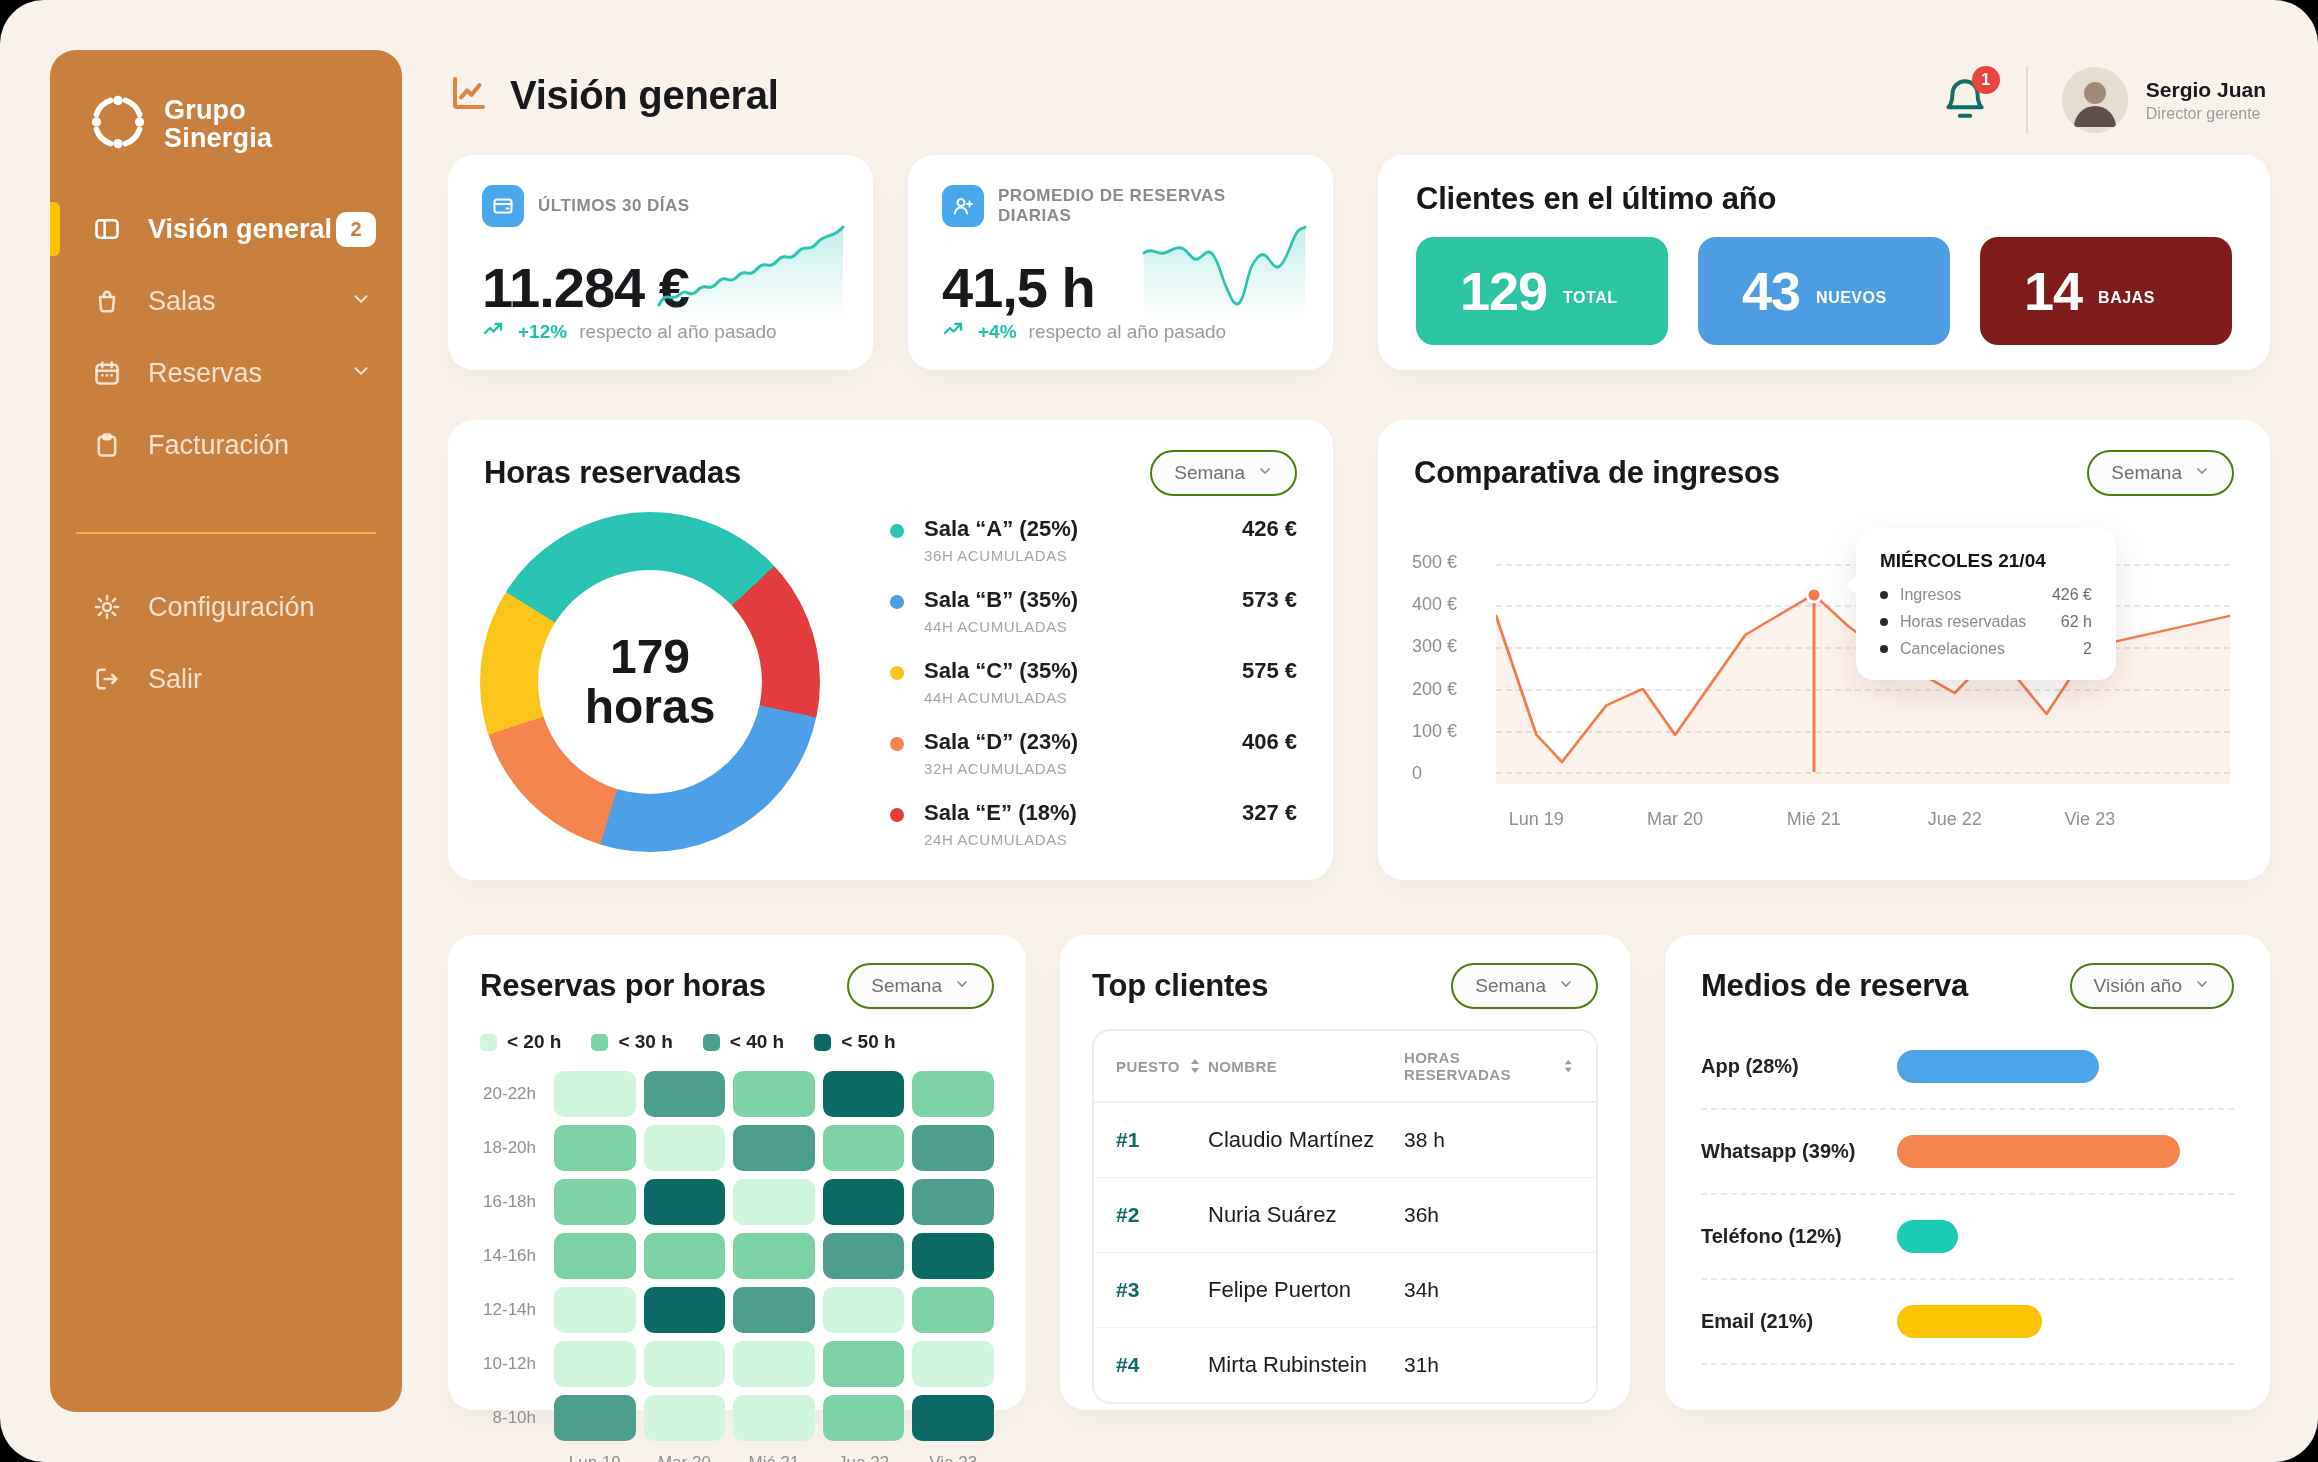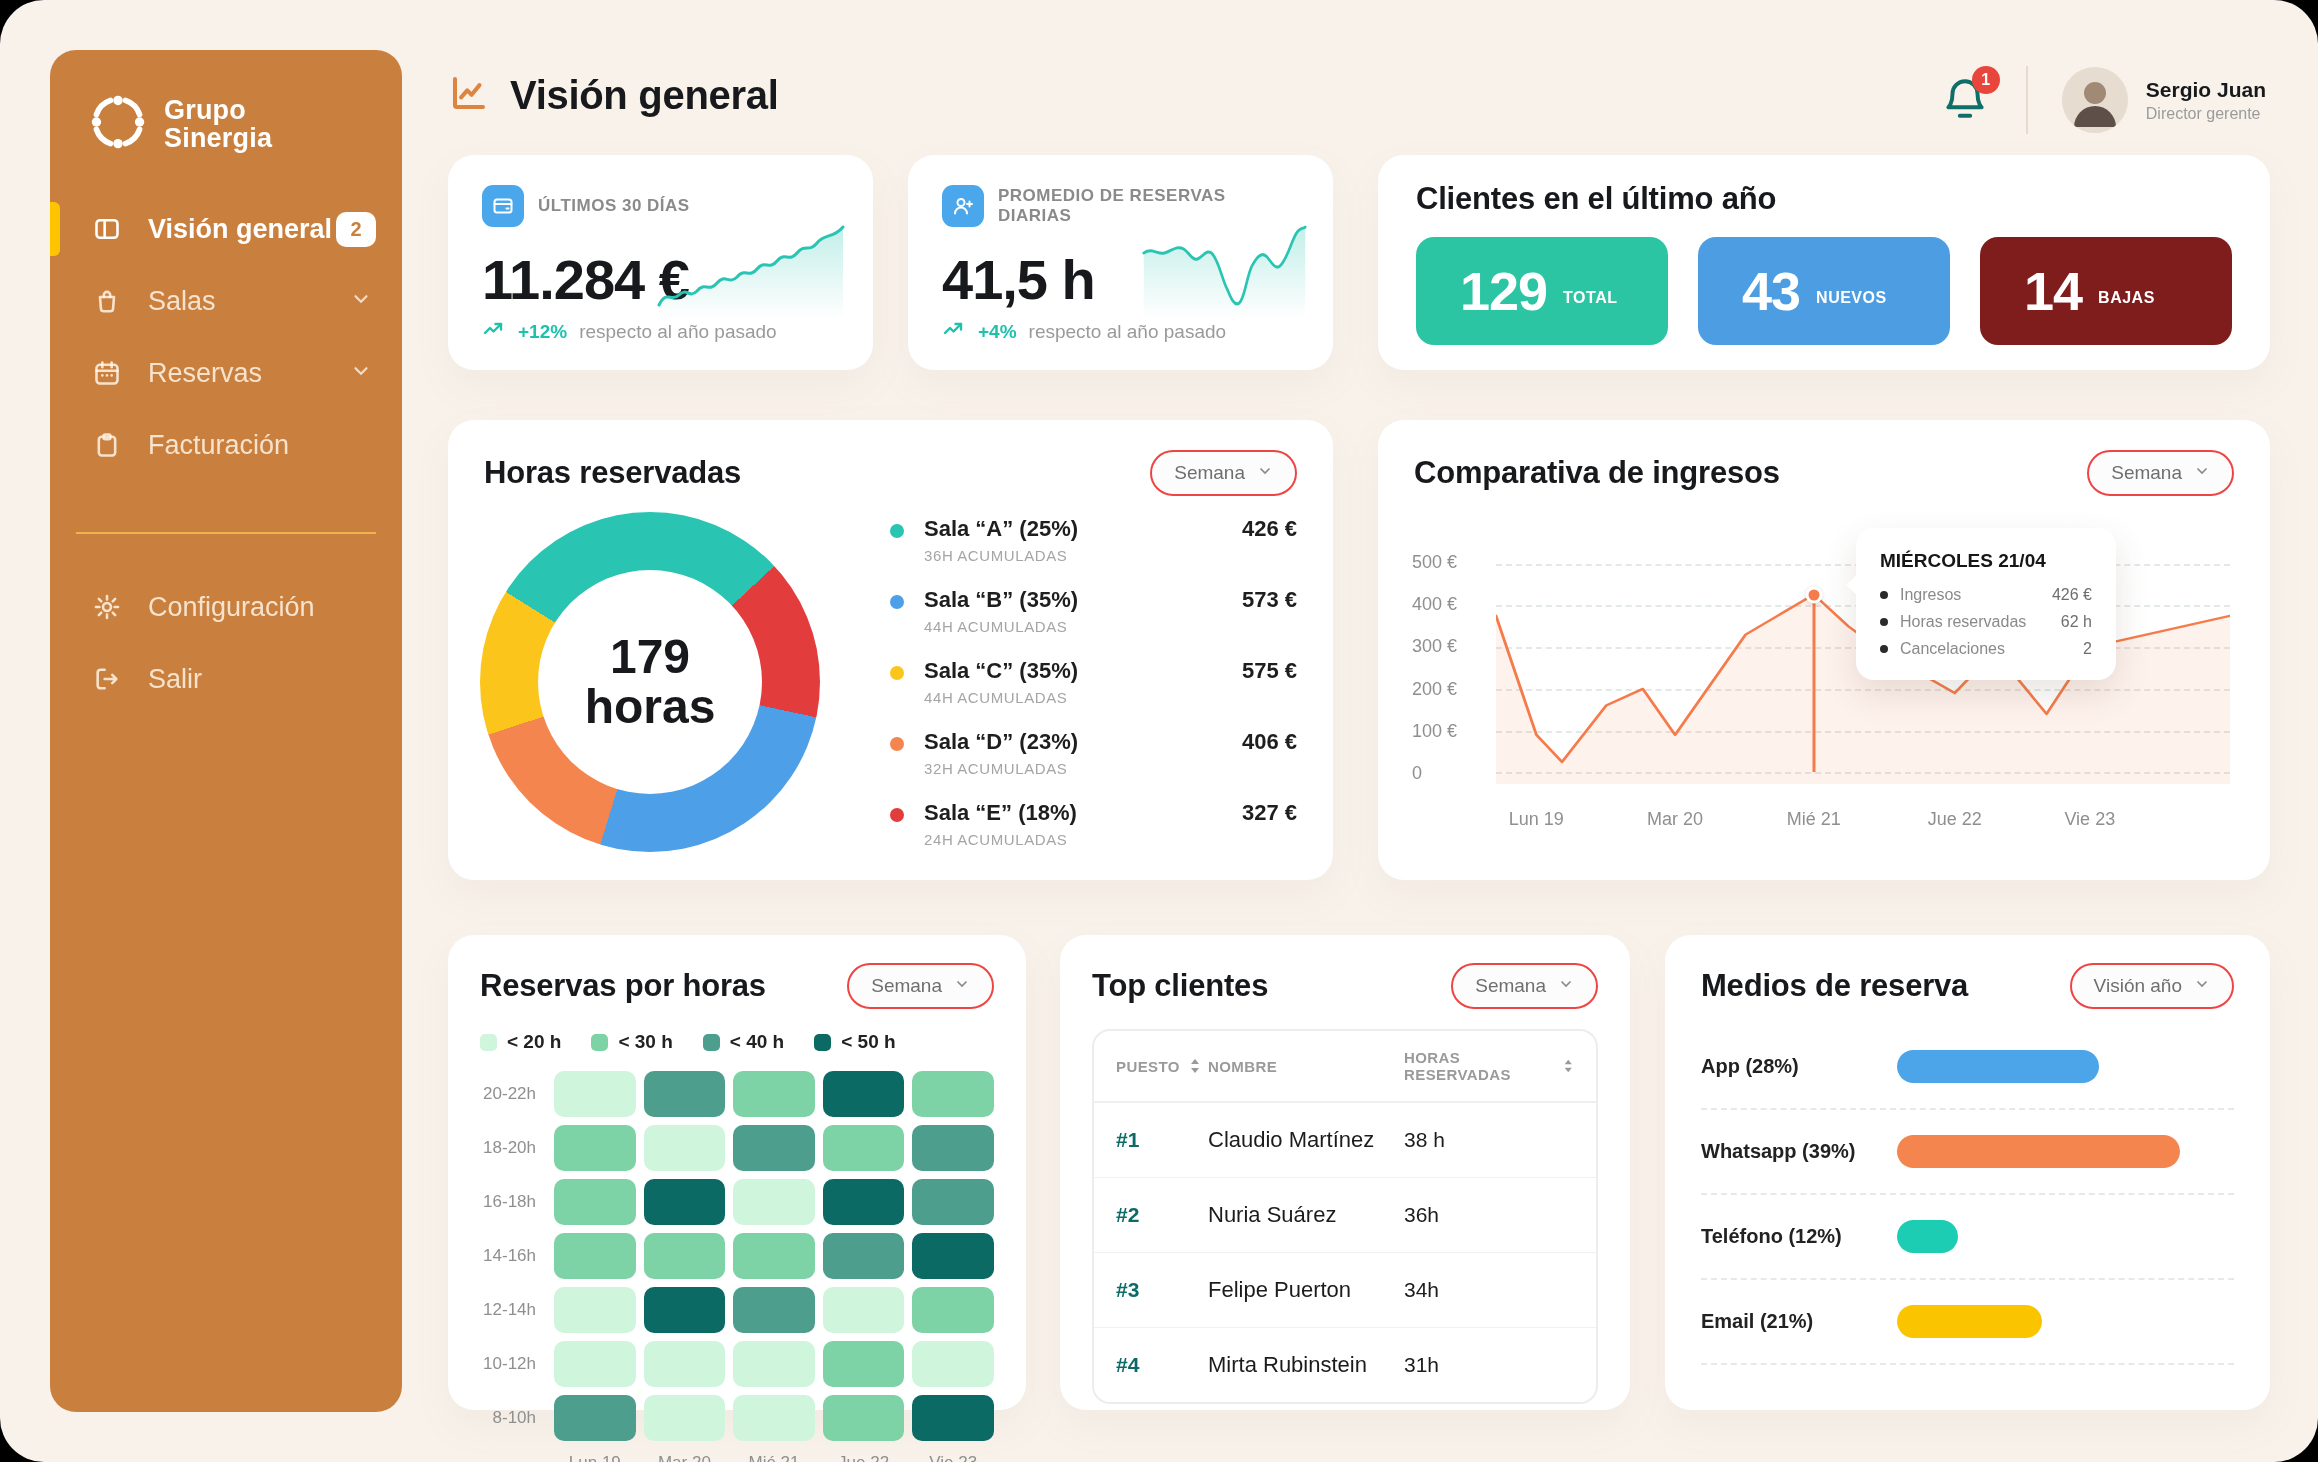--- a/index.html
+++ b/index.html
@@ -29,29 +29,29 @@
   .v-divider { width:2px; height:68px; background:#E7DBCD; }
   .user-chip { display:flex; align-items:center; gap:18px; cursor:pointer; }
   .avatar { width:66px; height:66px; border-radius:50%; background:#E9DFD4; overflow:hidden; }
   .user-name { font-size:21px; font-weight:bold; color:#17191C; }
   .user-role { font-size:16px; color:#9B9B9B; margin-top:3px; }
 
   
   .card { position:absolute; background:#fff; border-radius:26px; box-shadow:0 16px 38px rgba(175,145,110,.07); }
   .card-head { display:flex; align-items:center; justify-content:space-between; }
   .card-title { font-size:31px; font-weight:bold; color:#17191C; letter-spacing:-.2px; }
-  .pill { display:flex; align-items:center; gap:12px; border:2px solid #ef4444; background:#FCFCFC; color:#6F6F6F; border-radius:999px; padding:10px 22px; font-size:19px; cursor:pointer; }
+  .pill { display:flex; align-items:center; gap:12px; border:2px solid #4d7c0f; background:#FCFCFC; color:#6F6F6F; border-radius:999px; padding:10px 22px; font-size:19px; cursor:pointer; }
 
   
   .kpi1 { left:448px; top:155px; width:425px; height:215px; padding:30px 34px; }
   .kpi2 { left:908px; top:155px; width:425px; height:215px; padding:30px 34px; }
   .kpi-top { display:flex; align-items:center; gap:14px; }
   .kpi-ico { width:42px; height:42px; border-radius:11px; background:#4BA7EC; color:#fff; display:flex; align-items:center; justify-content:center; flex:none; }
   .kpi-label { font-size:17px; font-weight:bold; color:#8A8A8A; letter-spacing:.5px; }
-  .kpi-value { font-size:56px; font-weight:bold; color:#17191C; letter-spacing:-1px; margin-top:20px; }
+  .kpi-value { font-size:56px; font-weight:bold; color:#17191C; letter-spacing:-1px; margin-top:28px; }
   .kpi-spark { position:absolute; right:26px; top:64px; width:190px; height:100px; }
   .kpi2 .kpi-spark { width:165px; }
   .kpi-foot { position:absolute; left:34px; bottom:24px; display:flex; align-items:center; gap:12px; font-size:19px; }
   .kpi-delta { color:#1EC2AC; font-weight:bold; }
   .kpi-note { color:#9A9A9A; }
 
   
   .clients { left:1378px; top:155px; width:892px; height:215px; padding:26px 38px; }
   .chip-row { display:flex; gap:30px; margin-top:20px; }
   .client-chip { flex:1; height:108px; border-radius:18px; color:#fff; display:flex; align-items:center; padding-left:44px; gap:16px; }

